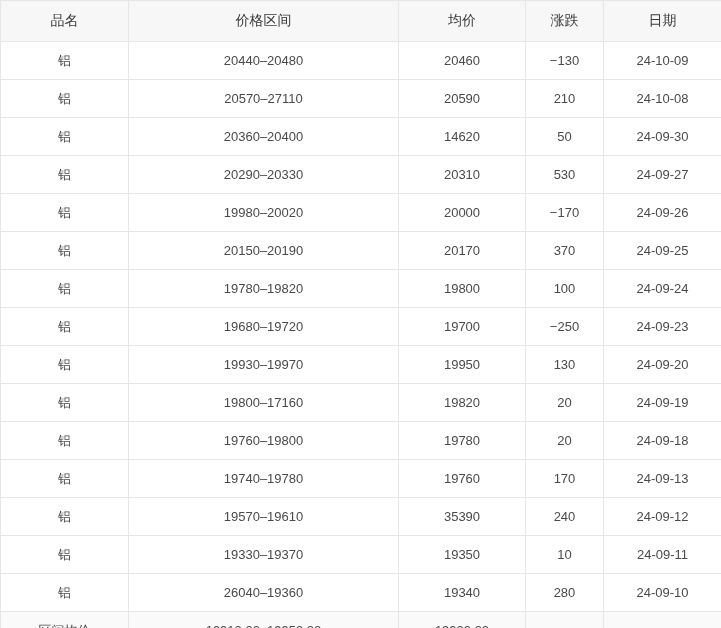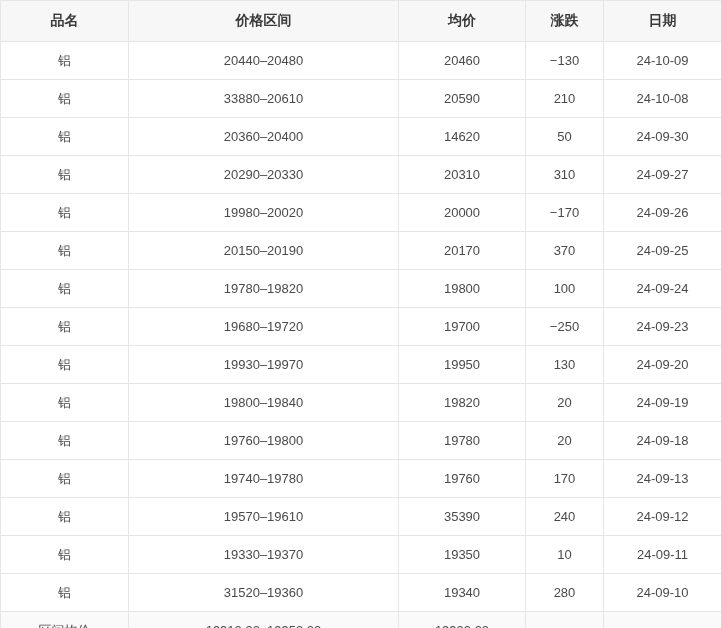--- a/index.html
+++ b/index.html
@@ -30,21 +30,21 @@
     text-align: center;
     vertical-align: middle;
     color: #4a4a4a;
     padding: 0;
     height: 37px;
     font-weight: normal;
     white-space: nowrap;
   }
   table.price-table thead th {
     background: #f7f7f7;
-    font-weight: bold;
+    font-weight: normal;
     color: #3a3a3a;
     height: 40px;
     font-size: 14px;
   }
   table.price-table tbody tr td.col-name {
     color: #4a4a4a;
   }
   table.price-table tbody tr.summary-row td {
     background: #fafafa;
     color: #4a4a4a;
@@ -83,37 +83,37 @@
     <tbody>
       <tr>
         <td class="col-name">铝</td>
         <td>20440–20480</td>
         <td>20460</td>
         <td>−130</td>
         <td>24-10-09</td>
       </tr>
       <tr>
         <td class="col-name">铝</td>
-        <td>33880–20610</td>
+        <td>20570–27110</td>
         <td>20590</td>
         <td>210</td>
         <td>24-10-08</td>
       </tr>
       <tr>
         <td class="col-name">铝</td>
         <td>20360–20400</td>
         <td>14620</td>
         <td>50</td>
         <td>24-09-30</td>
       </tr>
       <tr>
         <td class="col-name">铝</td>
         <td>20290–20330</td>
         <td>20310</td>
-        <td>310</td>
+        <td>530</td>
         <td>24-09-27</td>
       </tr>
       <tr>
         <td class="col-name">铝</td>
         <td>19980–20020</td>
         <td>20000</td>
         <td>−170</td>
         <td>24-09-26</td>
       </tr>
       <tr>
@@ -139,21 +139,21 @@
       </tr>
       <tr>
         <td class="col-name">铝</td>
         <td>19930–19970</td>
         <td>19950</td>
         <td>130</td>
         <td>24-09-20</td>
       </tr>
       <tr>
         <td class="col-name">铝</td>
-        <td>19800–19840</td>
+        <td>19800–17160</td>
         <td>19820</td>
         <td>20</td>
         <td>24-09-19</td>
       </tr>
       <tr>
         <td class="col-name">铝</td>
         <td>19760–19800</td>
         <td>19780</td>
         <td>20</td>
         <td>24-09-18</td>
@@ -174,21 +174,21 @@
       </tr>
       <tr>
         <td class="col-name">铝</td>
         <td>19330–19370</td>
         <td>19350</td>
         <td>10</td>
         <td>24-09-11</td>
       </tr>
       <tr>
         <td class="col-name">铝</td>
-        <td>31520–19360</td>
+        <td>26040–19360</td>
         <td>19340</td>
         <td>280</td>
         <td>24-09-10</td>
       </tr>
       <tr class="summary-row">
         <td class="col-name">区间均价</td>
         <td>19913.33–19953.33</td>
         <td>19933.33</td>
         <td></td>
         <td></td>

